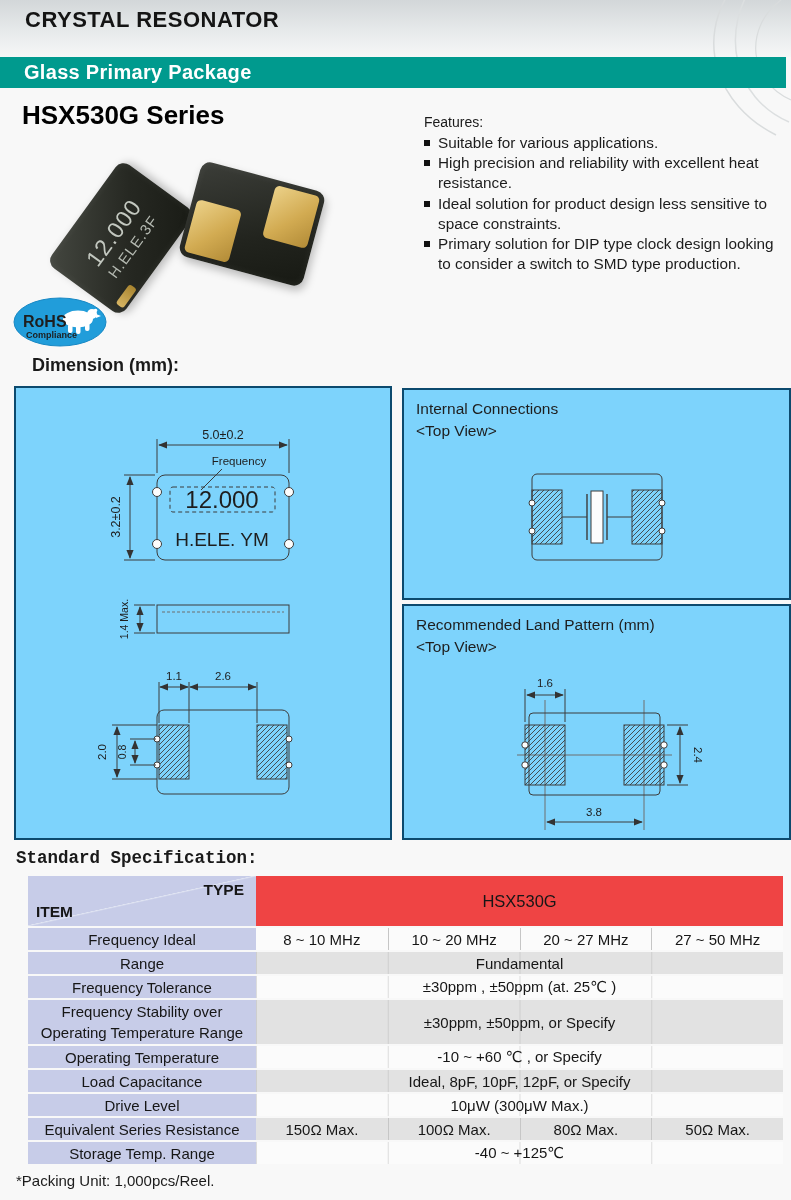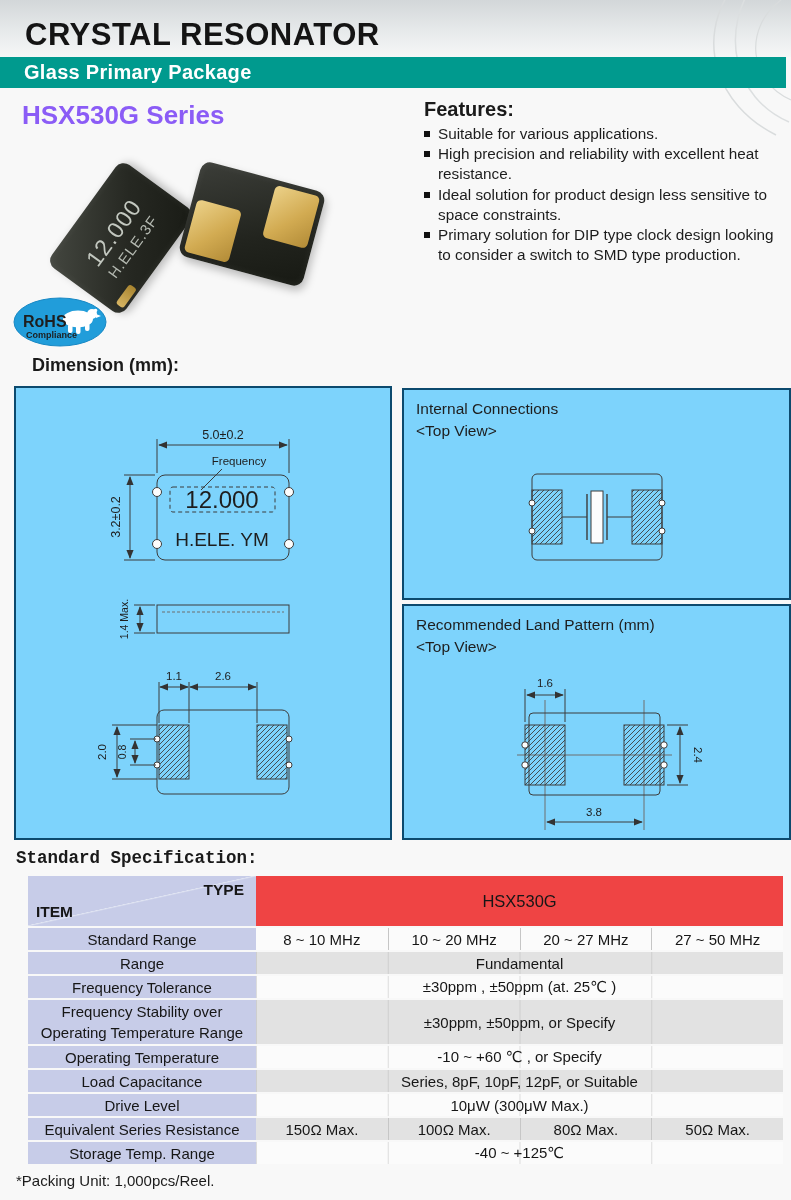--- a/index.html
+++ b/index.html
@@ -3,29 +3,29 @@
 <meta charset="utf-8">
 <style>
   html,body{margin:0;padding:0;}
   body{background:#e9eaea;}
   .page{position:relative;width:791px;height:1200px;background:#f8f8f8;overflow:hidden;
         font-family:"Liberation Sans","DejaVu Sans",sans-serif;color:#1a1a1a;}
   
   .top-grad{position:absolute;top:0;left:0;width:791px;height:57px;
             background:linear-gradient(180deg,#d3d7d9 0%,#e7eaeb 55%,#f6f7f7 100%);}
   .deco-arcs{position:absolute;top:0;right:0;}
-  .page-title{position:absolute;top:17px;left:25px;font-size:31px;font-weight:bold;
+  .page-title{position:absolute;top:7px;left:25px;font-size:22px;font-weight:bold;
               color:#141414;letter-spacing:.5px;}
   .banner{position:absolute;top:57px;left:0;width:786px;height:31px;background:#009a8e;}
   .banner span{display:block;line-height:30px;padding-left:24px;color:#fff;
                font-size:20px;font-weight:bold;letter-spacing:.3px;}
-  .series-title{position:absolute;top:100px;left:22px;font-size:26px;font-weight:bold;color:#8b5cf6;}
+  .series-title{position:absolute;top:100px;left:22px;font-size:26px;font-weight:bold;color:#000000;}
   
   .features{position:absolute;left:424px;top:98px;width:360px;}
-  .features h3{margin:0 0 3px 0;font-size:20px;font-weight:bold;}
+  .features h3{margin:16px 0 3px 0;font-size:14px;font-weight:normal;}
   .features ul{list-style:none;margin:0;padding:0;}
   .features li{position:relative;padding-left:14px;font-size:15.3px;line-height:1.32;color:#1c1c1c;}
   .features .sq{position:absolute;left:0;top:7px;width:6px;height:6px;background:#111;}
   
   .chip{position:absolute;border-radius:10px;
         box-shadow:3px 4px 8px rgba(0,0,0,.25), inset 0 0 8px rgba(255,255,255,.07);}
   .chip1{left:57px;top:192px;width:128px;height:92px;transform:rotate(-54deg);
          background:linear-gradient(145deg,#454841 0%,#262822 55%,#191b15 100%);
          display:flex;flex-direction:column;align-items:center;justify-content:center;}
   .chip1 .m1{color:#c3c8c0;font-size:23px;letter-spacing:1px;}
@@ -241,21 +241,21 @@
       </colgroup>
     <tbody>
         <tr>
       <td class="head-diag">
         <span class="lbl-type">TYPE</span>
         <span class="lbl-item">ITEM</span>
       </td>
       <td class="head-model" colspan="4">HSX530G</td>
     </tr>
     <tr>
-      <td class="item">Standard Range</td>
+      <td class="item">Frequency Ideal</td>
       <td class="v-white">8 ~ 10 MHz</td>
       <td class="v-white vb">10 ~ 20 MHz</td>
       <td class="v-white vb">20 ~ 27 MHz</td>
       <td class="v-white vb">27 ~ 50 MHz</td>
     </tr>
     <tr>
       <td class="item">Range</td>
       <td class="span-gray" colspan="4">Fundamental</td>
     </tr>
     <tr>
@@ -265,21 +265,21 @@
     <tr>
       <td class="item tall">Frequency Stability over Operating Temperature Range</td>
       <td class="span-gray tall" colspan="4">±30ppm, ±50ppm, or Specify</td>
     </tr>
     <tr>
       <td class="item">Operating Temperature</td>
       <td class="span-white" colspan="4">-10 ~ +60 ℃ , or Specify</td>
     </tr>
     <tr>
       <td class="item">Load Capacitance</td>
-      <td class="span-gray" colspan="4">Series, 8pF, 10pF, 12pF, or Suitable</td>
+      <td class="span-gray" colspan="4">Ideal, 8pF, 10pF, 12pF, or Specify</td>
     </tr>
     <tr>
       <td class="item">Drive Level</td>
       <td class="span-white" colspan="4">10μW (300μW Max.)</td>
     </tr>
     <tr>
       <td class="item">Equivalent Series Resistance</td>
       <td class="v-gray">150Ω Max.</td>
       <td class="v-gray vb">100Ω Max.</td>
       <td class="v-gray vb">80Ω Max.</td>

